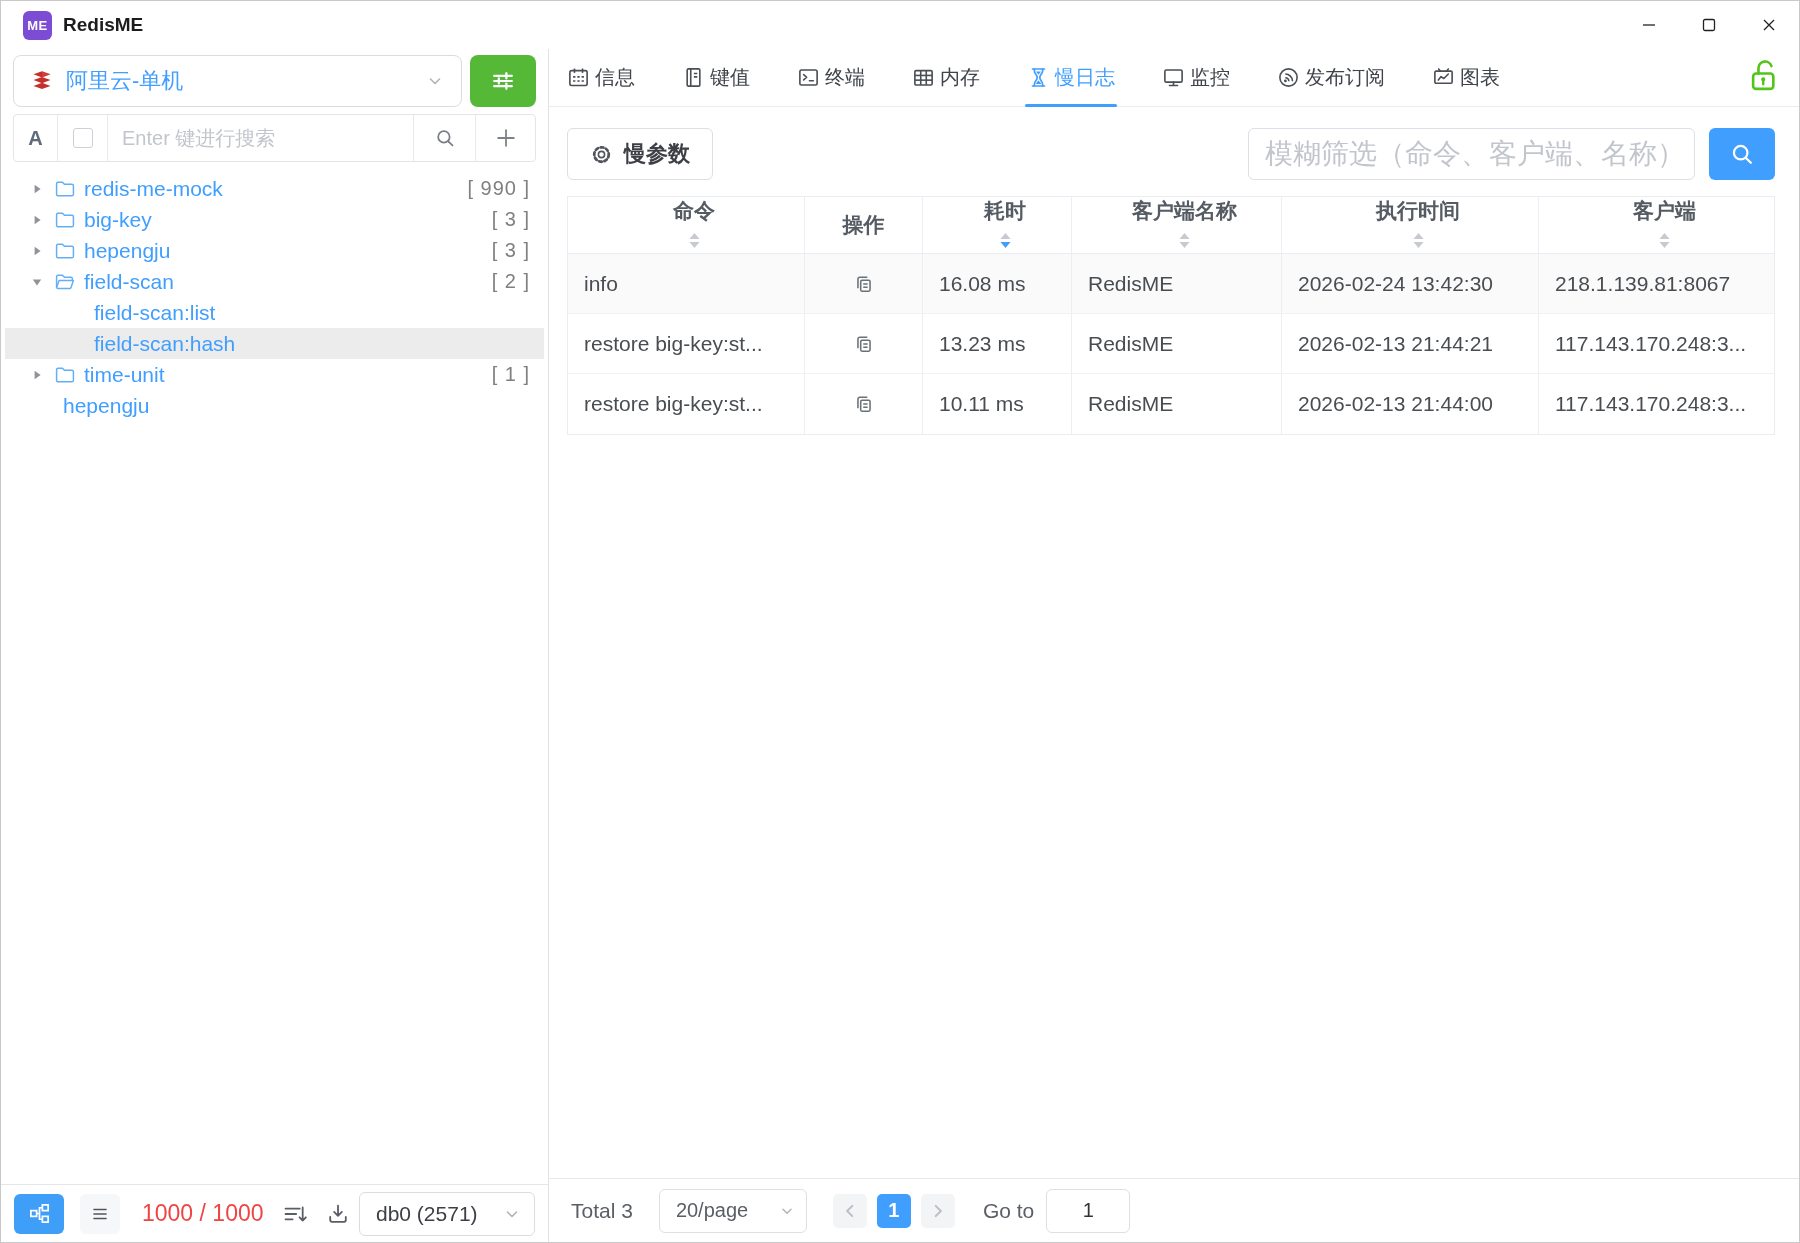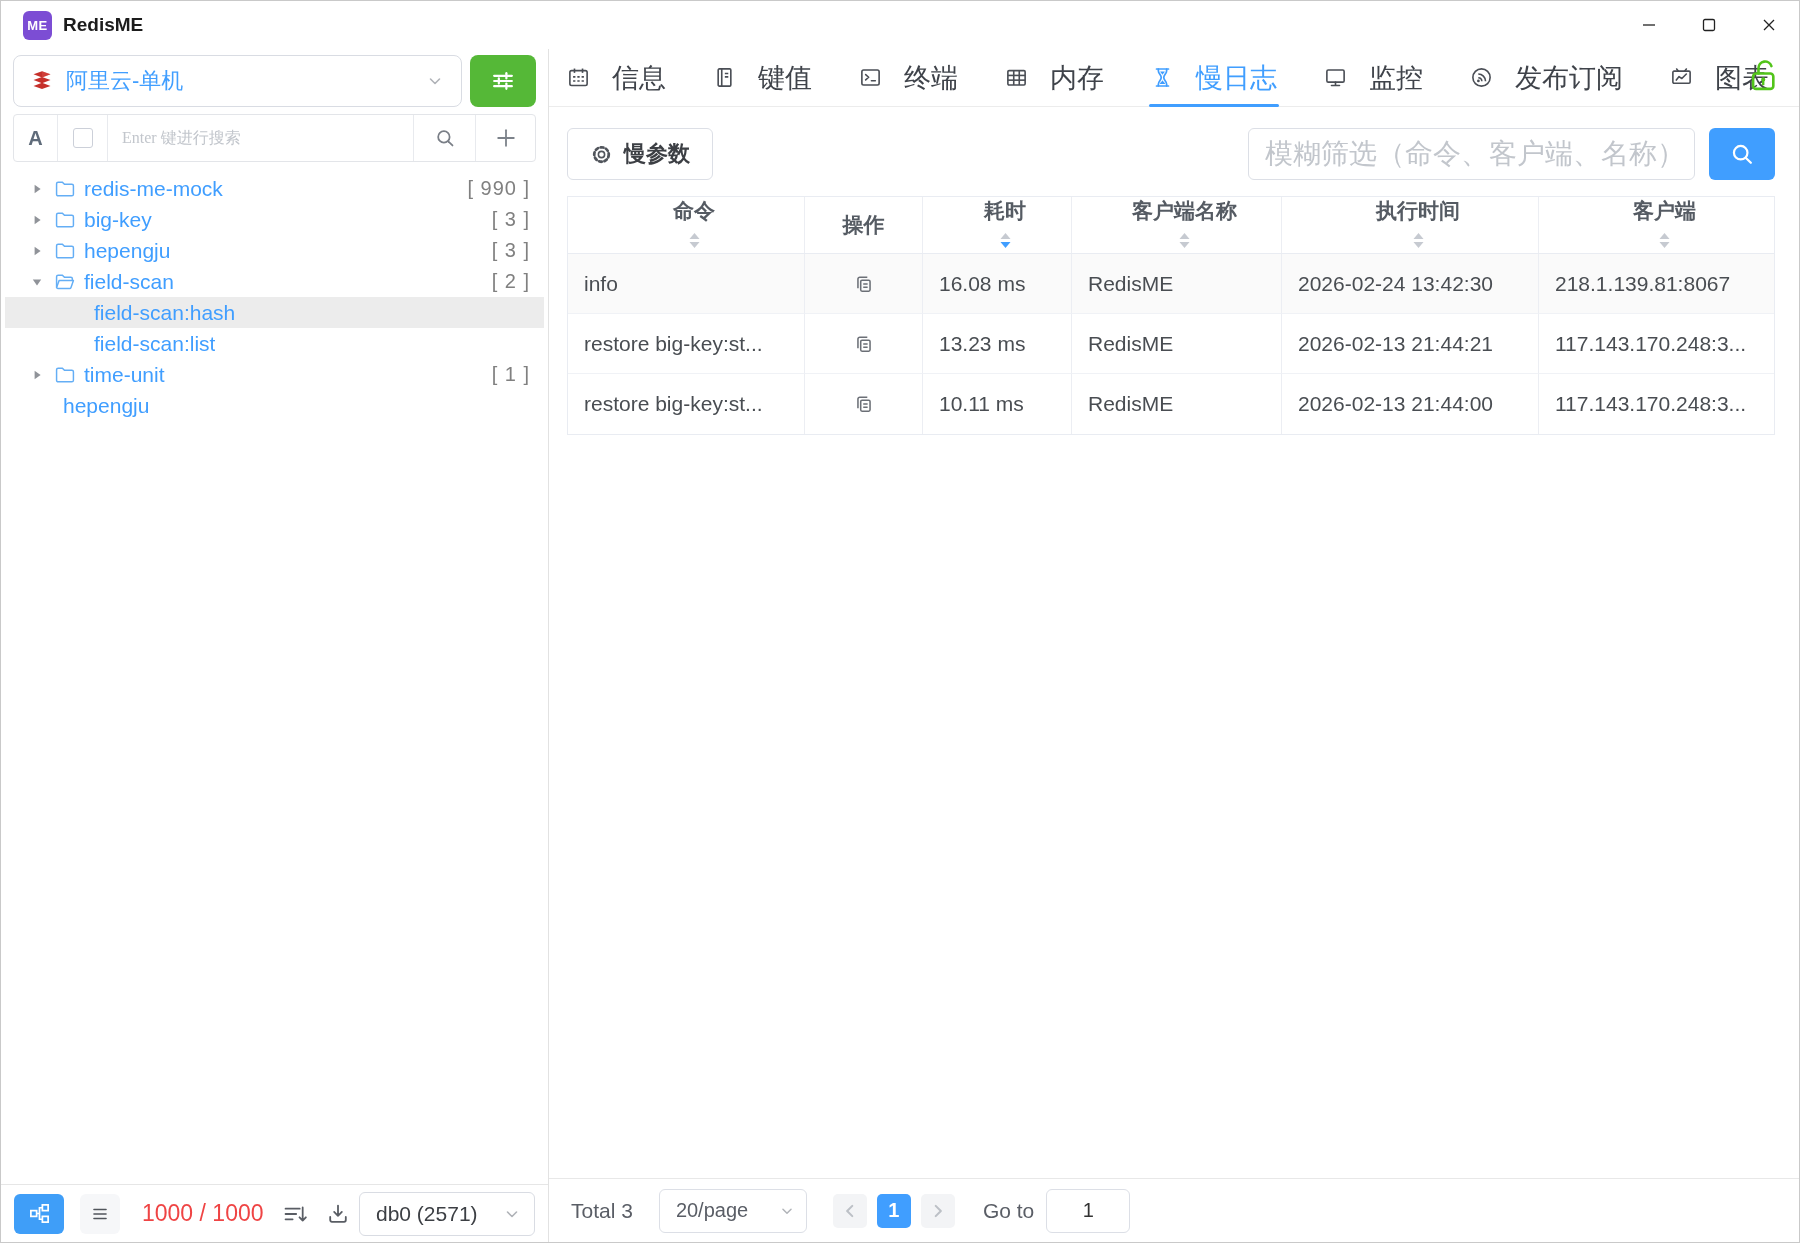--- a/index.html
+++ b/index.html
@@ -22,21 +22,21 @@
   .connrow { display:flex; align-items:center; margin:6px 12px 0 12px; gap:8px; }
   .connselect { flex:1; height:52px; border:1px solid #d9dce3; border-radius:8px; display:flex; align-items:center; padding:0 16px; gap:12px; background:#fff; cursor:pointer; }
   .connlabel { flex:1; font-size:22px; color:#409eff; }
   .greenbtn { width:66px; height:52px; border-radius:8px; background:#55b837; display:flex; align-items:center; justify-content:center; cursor:pointer; }
 
   .searchbar { margin:7px 12px 0 12px; height:48px; border:1px solid #e3e5e9; border-radius:4px; display:flex; align-items:stretch; overflow:hidden; }
   .sb-cell { display:flex; align-items:center; justify-content:center; }
   .sb-a { width:44px; font-size:20px; font-weight:700; color:#5f6b7a; border-right:1px solid #e8eaee; }
   .sb-cb { width:50px; border-right:1px solid #e8eaee; }
   .checkbox { width:20px; height:20px; border:1px solid #ccd0d9; border-radius:3px; background:#fff; }
-  .sb-input { flex:1; border:none; outline:none; padding:0 14px; font-size:16px; color:#14532d; font-family:Liberation Serif, serif; }
+  .sb-input { flex:1; border:none; outline:none; padding:0 14px; font-size:20px; color:#14532d; font-family:Liberation Sans, sans-serif; }
   .sb-input::placeholder { color:#c2c6cc; }
   .sb-search { width:62px; border-left:1px solid #e8eaee; color:#7a7f87; cursor:pointer; }
   .sb-plus { width:60px; border-left:1px solid #e8eaee; color:#7c828a; cursor:pointer; }
 
   .tree { flex:1; margin-top:11px; overflow:hidden; }
   .titem { height:31px; display:flex; align-items:center; font-size:21px; color:#409eff; cursor:pointer; }
   .titem .caret { width:12px; margin-left:30px; display:flex; flex:0 0 auto; }
   .titem .folder { margin-left:12px; display:flex; flex:0 0 auto; }
   .titem .tlabel { margin-left:9px; white-space:nowrap; overflow:hidden; }
   .titem .tcount { margin-left:auto; margin-right:18px; color:#808080; font-size:20px; letter-spacing:1px; }
@@ -48,21 +48,21 @@
   .treebtn { width:50px; height:40px; border-radius:6px; background:#3f9ef8; display:flex; align-items:center; justify-content:center; cursor:pointer; }
   .listbtn { width:40px; height:40px; margin-left:16px; border-radius:6px; background:#f6f7f9; display:flex; align-items:center; justify-content:center; cursor:pointer; color:#51555c; }
   .keyscount { margin-left:22px; font-size:23px; color:#ef4444; }
   .sicon { margin-left:18px; color:#595d64; display:flex; cursor:pointer; }
   .dbselect { margin-left:auto; width:176px; height:44px; border:1px solid #d9dce3; border-radius:6px; display:flex; align-items:center; padding:0 12px 0 16px; cursor:pointer; background:#fff; }
   .dblabel { flex:1; font-size:21px; color:#3c3f44; }
 
   
   .main { flex:1; display:flex; flex-direction:column; min-width:0; min-height:0; }
   .tabbar { height:58px; flex:0 0 auto; border-bottom:1px solid #ececec; display:flex; align-items:center; gap:47px; padding-left:18px; position:relative; }
-  .tab { position:relative; height:100%; display:flex; align-items:center; gap:22px; font-size:27px; color:#3f434a; cursor:pointer; }
+  .tab { position:relative; height:100%; display:flex; align-items:center; gap:5px; font-size:20px; color:#3f434a; cursor:pointer; }
   .tab .ticon { display:flex; color:#4a4e55; }
   .tab.active { color:#409eff; }
   .tab.active .ticon { color:#409eff; }
   .tab.active::after { content:""; position:absolute; left:-2px; right:-2px; bottom:-1px; height:3px; background:#409eff; border-radius:2px; }
   .lock { position:absolute; right:16px; top:9px; cursor:pointer; display:flex; }
 
   .toolbar { flex:0 0 auto; display:flex; align-items:center; justify-content:space-between; margin:21px 24px 0 18px; }
   .slowparams { height:52px; padding:0 22px; border:1px solid #dcdfe6; border-radius:6px; background:#fff; display:flex; align-items:center; gap:11px; font-size:22px; font-weight:600; color:#3c3f44; cursor:pointer; }
   .filtergroup { display:flex; align-items:center; gap:14px; }
   .filterinput { width:447px; height:52px; border:1px solid #dcdfe6; border-radius:6px; padding:0 16px; font-size:28px; color:#333; outline:none; font-family:inherit; }
@@ -232,25 +232,25 @@
             </span>
           <span class="folder">
               <svg width="20" height="18" viewBox="0 0 19 17">
                 <path d="M1.5 13.5V3.5A1.5 1.5 0 0 1 3 2h4l2 2h6a1.5 1.5 0 0 1 1.5 1.5V7" fill="none" stroke="#64aef5" stroke-width="1.4"></path>
                 <path d="M1.5 13.8L3.9 7h13.6l-2.3 6.7a1.4 1.4 0 0 1-1.3 1H2.8a1.3 1.3 0 0 1-1.3-.9z" fill="none" stroke="#64aef5" stroke-width="1.4" stroke-linejoin="round"></path>
               </svg>
             </span>
           <span class="tlabel">field-scan</span>
           <span class="tcount">[ 2 ]</span>
         </div>
+        <div class="titem child">
+          <span class="tlabel">field-scan:list</span>
+        </div>
         <div class="titem child selected">
           <span class="tlabel">field-scan:hash</span>
-        </div>
-        <div class="titem child">
-          <span class="tlabel">field-scan:list</span>
         </div>
         <div class="titem">
           <span class="caret">
               <svg width="12" height="12" viewBox="0 0 10 10">
                 <path d="M3 1.5L8 5 3 8.5z" fill="#909399"></path>
               </svg>
             </span>
           <span class="folder">
               <svg width="20" height="18" viewBox="0 0 19 17">
                 <path d="M1.5 3.5A1.5 1.5 0 0 1 3 2h4l2 2h7a1.5 1.5 0 0 1 1.5 1.5v8A1.5 1.5 0 0 1 16 15H3a1.5 1.5 0 0 1-1.5-1.5z" fill="none" stroke="#64aef5" stroke-width="1.4"></path>

